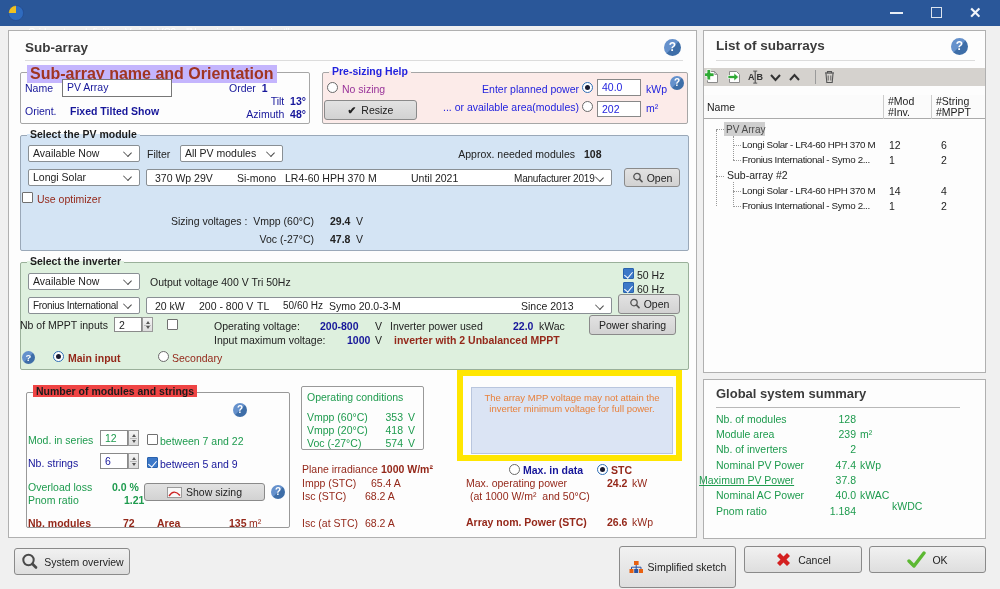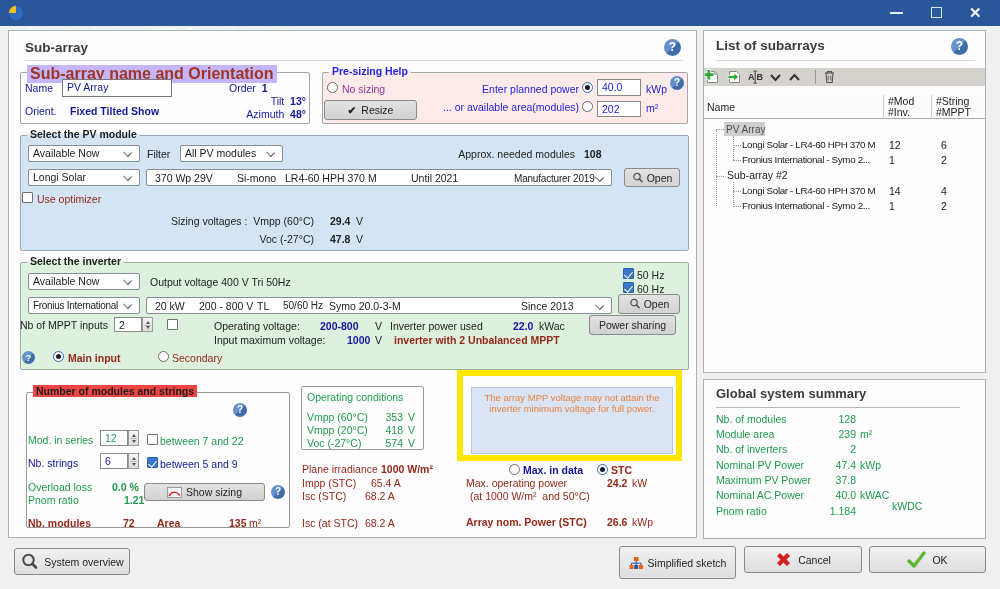--- a/index.html
+++ b/index.html
@@ -327,37 +327,37 @@
   <div class="t grn" style="left:716px;top:413px;">Nb. of modules</div>
     <div class="t grn r" style="left:806px;top:413px;width:50px;">128</div>
   <div class="t grn" style="left:716px;top:428px;">Module area</div>
     <div class="t grn r" style="left:806px;top:428px;width:50px;">239</div>
     <div class="t grn" style="left:860px;top:428px;">m²</div>
   <div class="t grn" style="left:716px;top:443px;">Nb. of inverters</div>
     <div class="t grn r" style="left:806px;top:443px;width:50px;">2</div>
   <div class="t grn" style="left:716px;top:459px;">Nominal PV Power</div>
     <div class="t grn r" style="left:806px;top:459px;width:50px;">47.4</div>
     <div class="t grn" style="left:860px;top:459px;">kWp</div>
-  <div class="t grn" style="left:716px;top:474px;">Maximum PV Power</div>
+  <div class="t grn" style="left:699px;top:474px;text-decoration:underline;">Maximum PV Power</div>
     <div class="t grn r" style="left:806px;top:474px;width:50px;">37.8</div>
     <div class="t grn" style="left:860px;top:500px;margin-left:32px;">kWDC</div>
   <div class="t grn" style="left:716px;top:489px;">Nominal AC Power</div>
     <div class="t grn r" style="left:806px;top:489px;width:50px;">40.0</div>
     <div class="t grn" style="left:860px;top:489px;">kWAC</div>
   <div class="t grn" style="left:716px;top:505px;">Pnom ratio</div>
     <div class="t grn r" style="left:806px;top:505px;width:50px;">1.184</div>
 
   <div class="btn" style="left:14px;top:548px;width:116px;height:27px;">
     <svg width="20" height="20" viewBox="0 0 20 20" style="margin-right:4px">
       <circle cx="8.5" cy="8" r="5.2" fill="none" stroke="#4a4a4a" stroke-width="2"></circle>
       <line x1="12.5" y1="12" x2="16" y2="15.5" stroke="#4a4a4a" stroke-width="2.6" stroke-linecap="round"></line>
     </svg>
     <span>System overview</span>
   </div>
-  <div class="btn" style="left:619px;top:546px;width:117px;height:33px;">
+  <div class="btn" style="left:619px;top:546px;width:117px;height:42px;">
     <svg width="14" height="14" viewBox="0 0 14 14" style="margin-right:5px">
       <rect x="5" y="1" width="4.6" height="4" fill="#e86010"></rect>
       <rect x="0.5" y="9" width="4" height="4" fill="#e86010"></rect>
       <rect x="5.2" y="9" width="4" height="4" fill="#2a52a0"></rect>
       <rect x="10" y="9" width="4" height="4" fill="#e86010"></rect>
       <path d="M7.2 5 L7.2 7.2 M2.5 9 L2.5 7.2 L12 7.2 L12 9 M7.2 7.2 L7.2 9" stroke="#2a52a0" stroke-width="1" fill="none"></path>
     </svg>
     <span>Simplified sketch</span>
   </div>
   <div class="btn" style="left:744px;top:546px;width:118px;height:27px;">

